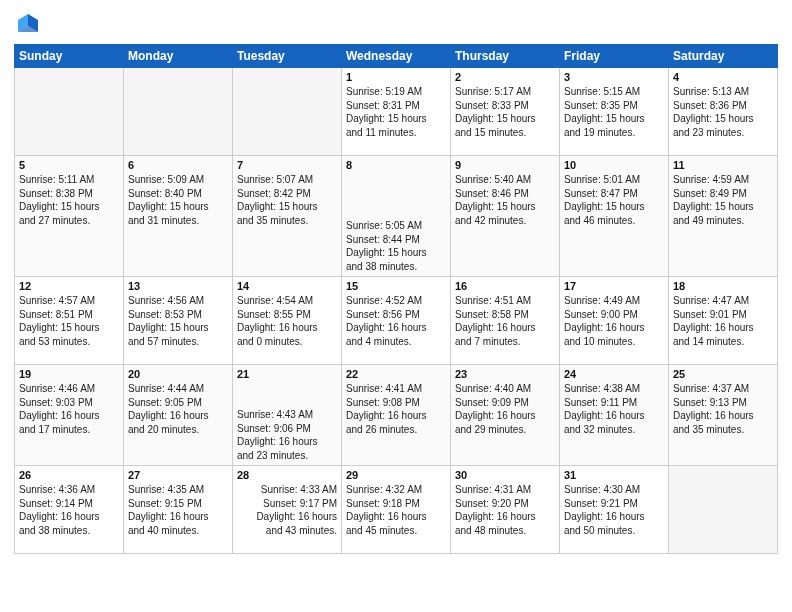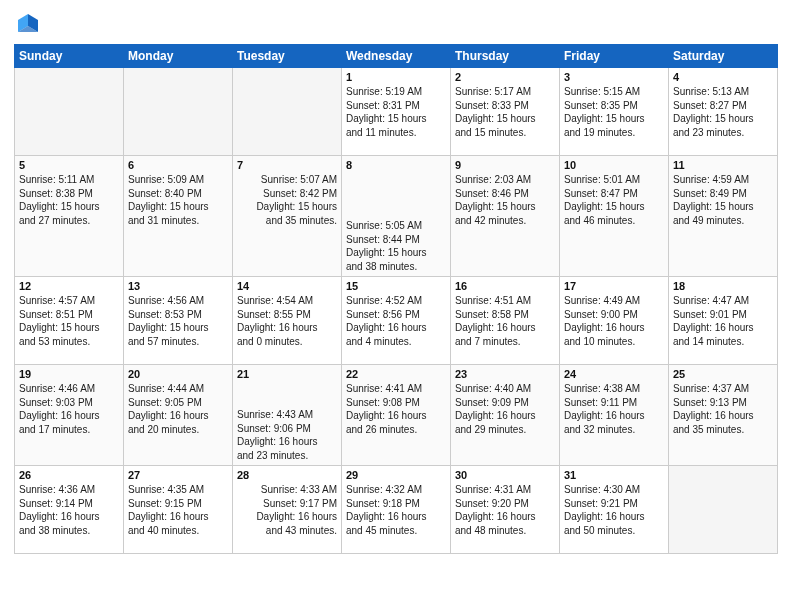--- a/index.html
+++ b/index.html
@@ -152,21 +152,21 @@
           <td>
             <span class="day-num">3</span>
             <div class="day-detail" style="white-space: pre-line;">Sunrise: 5:15 AM
 Sunset: 8:35 PM
 Daylight: 15 hours
 and 19 minutes.</div>
           </td>
           <td>
             <span class="day-num">4</span>
             <div class="day-detail" style="white-space: pre-line;">Sunrise: 5:13 AM
-Sunset: 8:27 PM
+Sunset: 8:36 PM
 Daylight: 15 hours
 and 23 minutes.</div>
           </td>
         </tr>
         <tr>
           <td>
             <span class="day-num">5</span>
             <div class="day-detail" style="white-space: pre-line;">Sunrise: 5:11 AM
 Sunset: 8:38 PM
 Daylight: 15 hours
@@ -174,35 +174,35 @@
           </td>
           <td>
             <span class="day-num">6</span>
             <div class="day-detail" style="white-space: pre-line;">Sunrise: 5:09 AM
 Sunset: 8:40 PM
 Daylight: 15 hours
 and 31 minutes.</div>
           </td>
           <td>
             <span class="day-num">7</span>
-            <div class="day-detail" style="white-space: pre-line; text-align: right;">Sunrise: 5:07 AM
+            <div class="day-detail" style="white-space: pre-line;">Sunrise: 5:07 AM
 Sunset: 8:42 PM
 Daylight: 15 hours
 and 35 minutes.</div>
           </td>
           <td>
             <span class="day-num">8</span>
             <div class="day-detail" style="white-space: pre-line; margin-top: 48px;">Sunrise: 5:05 AM
 Sunset: 8:44 PM
 Daylight: 15 hours
 and 38 minutes.</div>
           </td>
           <td>
             <span class="day-num">9</span>
-            <div class="day-detail" style="white-space: pre-line;">Sunrise: 2:03 AM
+            <div class="day-detail" style="white-space: pre-line;">Sunrise: 5:40 AM
 Sunset: 8:46 PM
 Daylight: 15 hours
 and 42 minutes.</div>
           </td>
           <td>
             <span class="day-num">10</span>
             <div class="day-detail" style="white-space: pre-line;">Sunrise: 5:01 AM
 Sunset: 8:47 PM
 Daylight: 15 hours
 and 46 minutes.</div>

